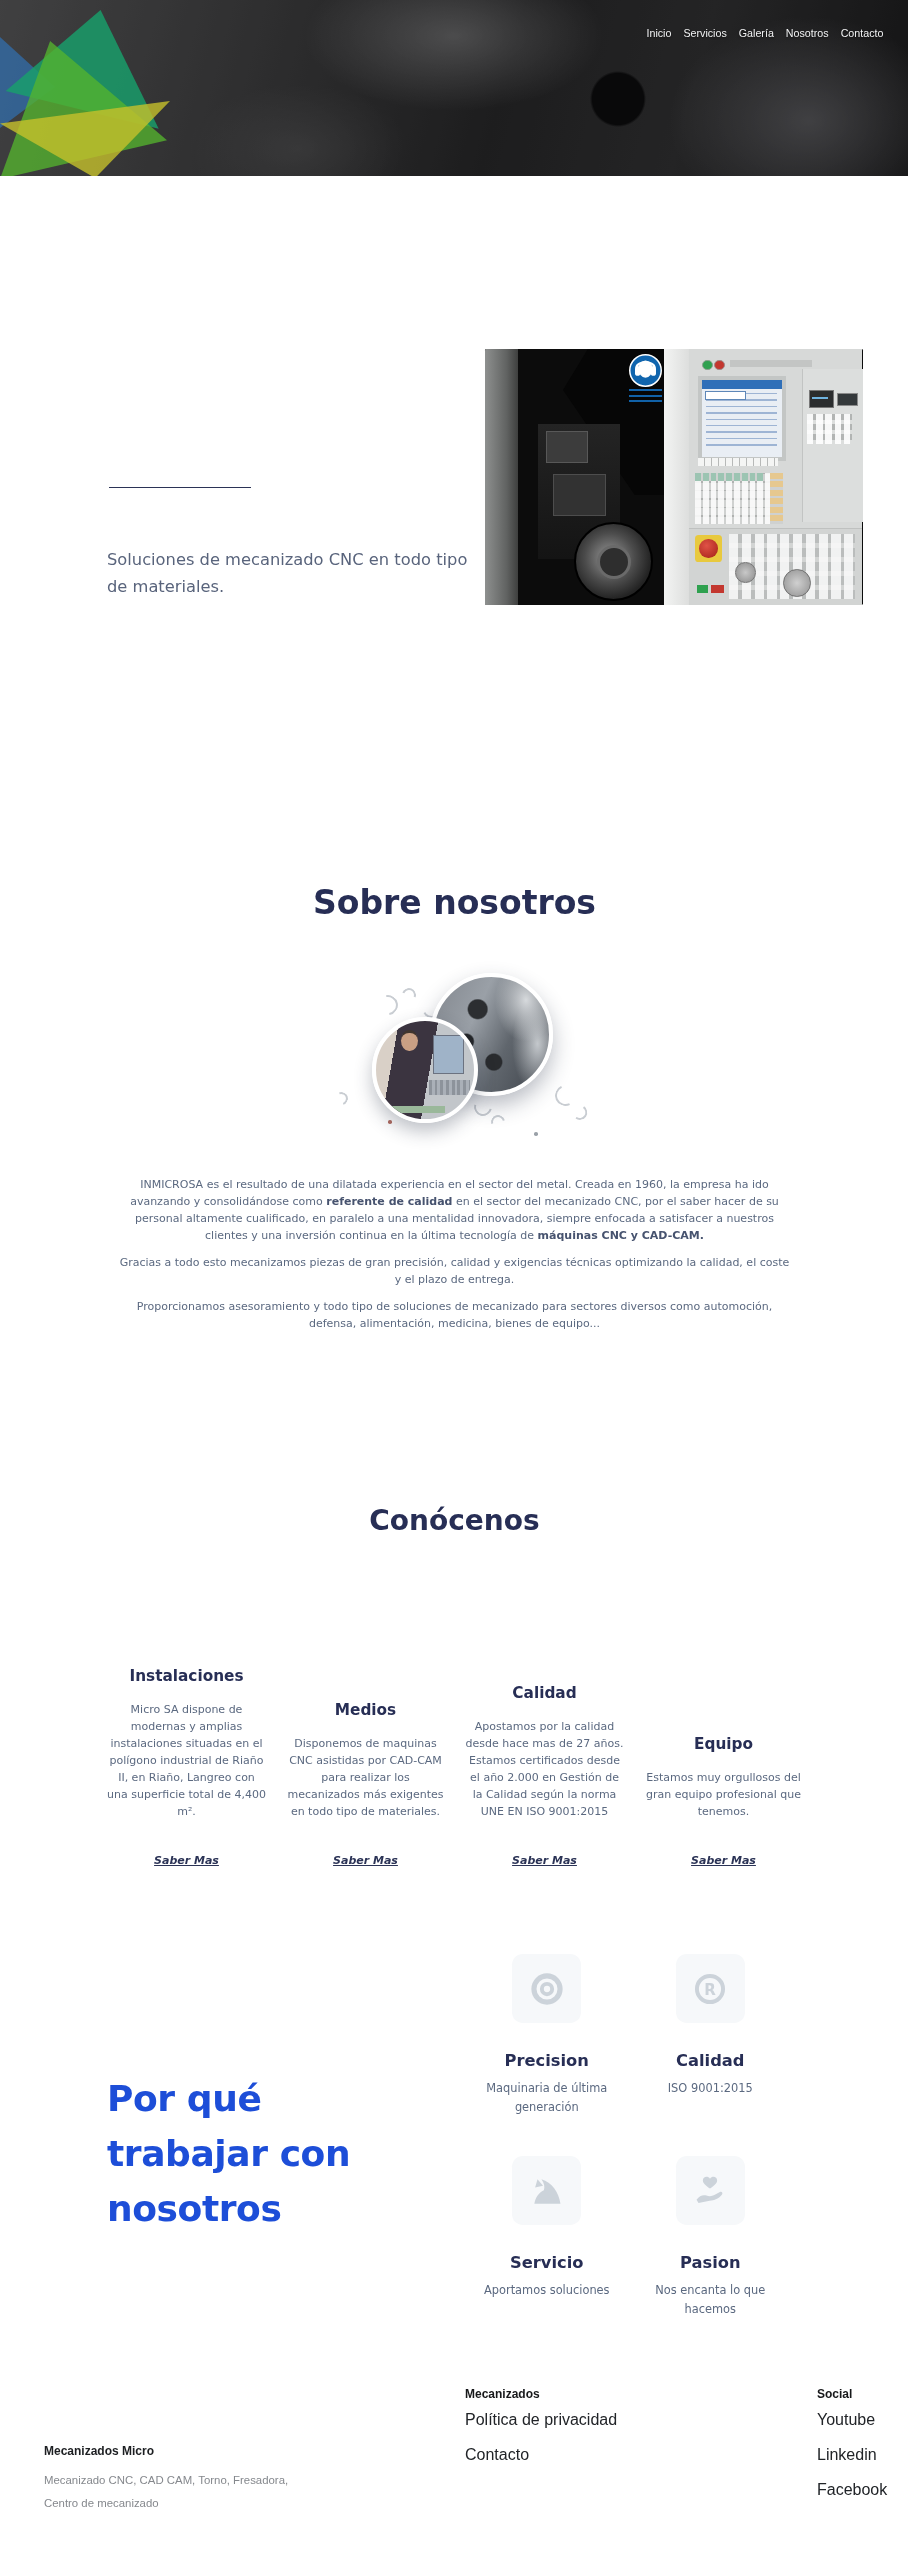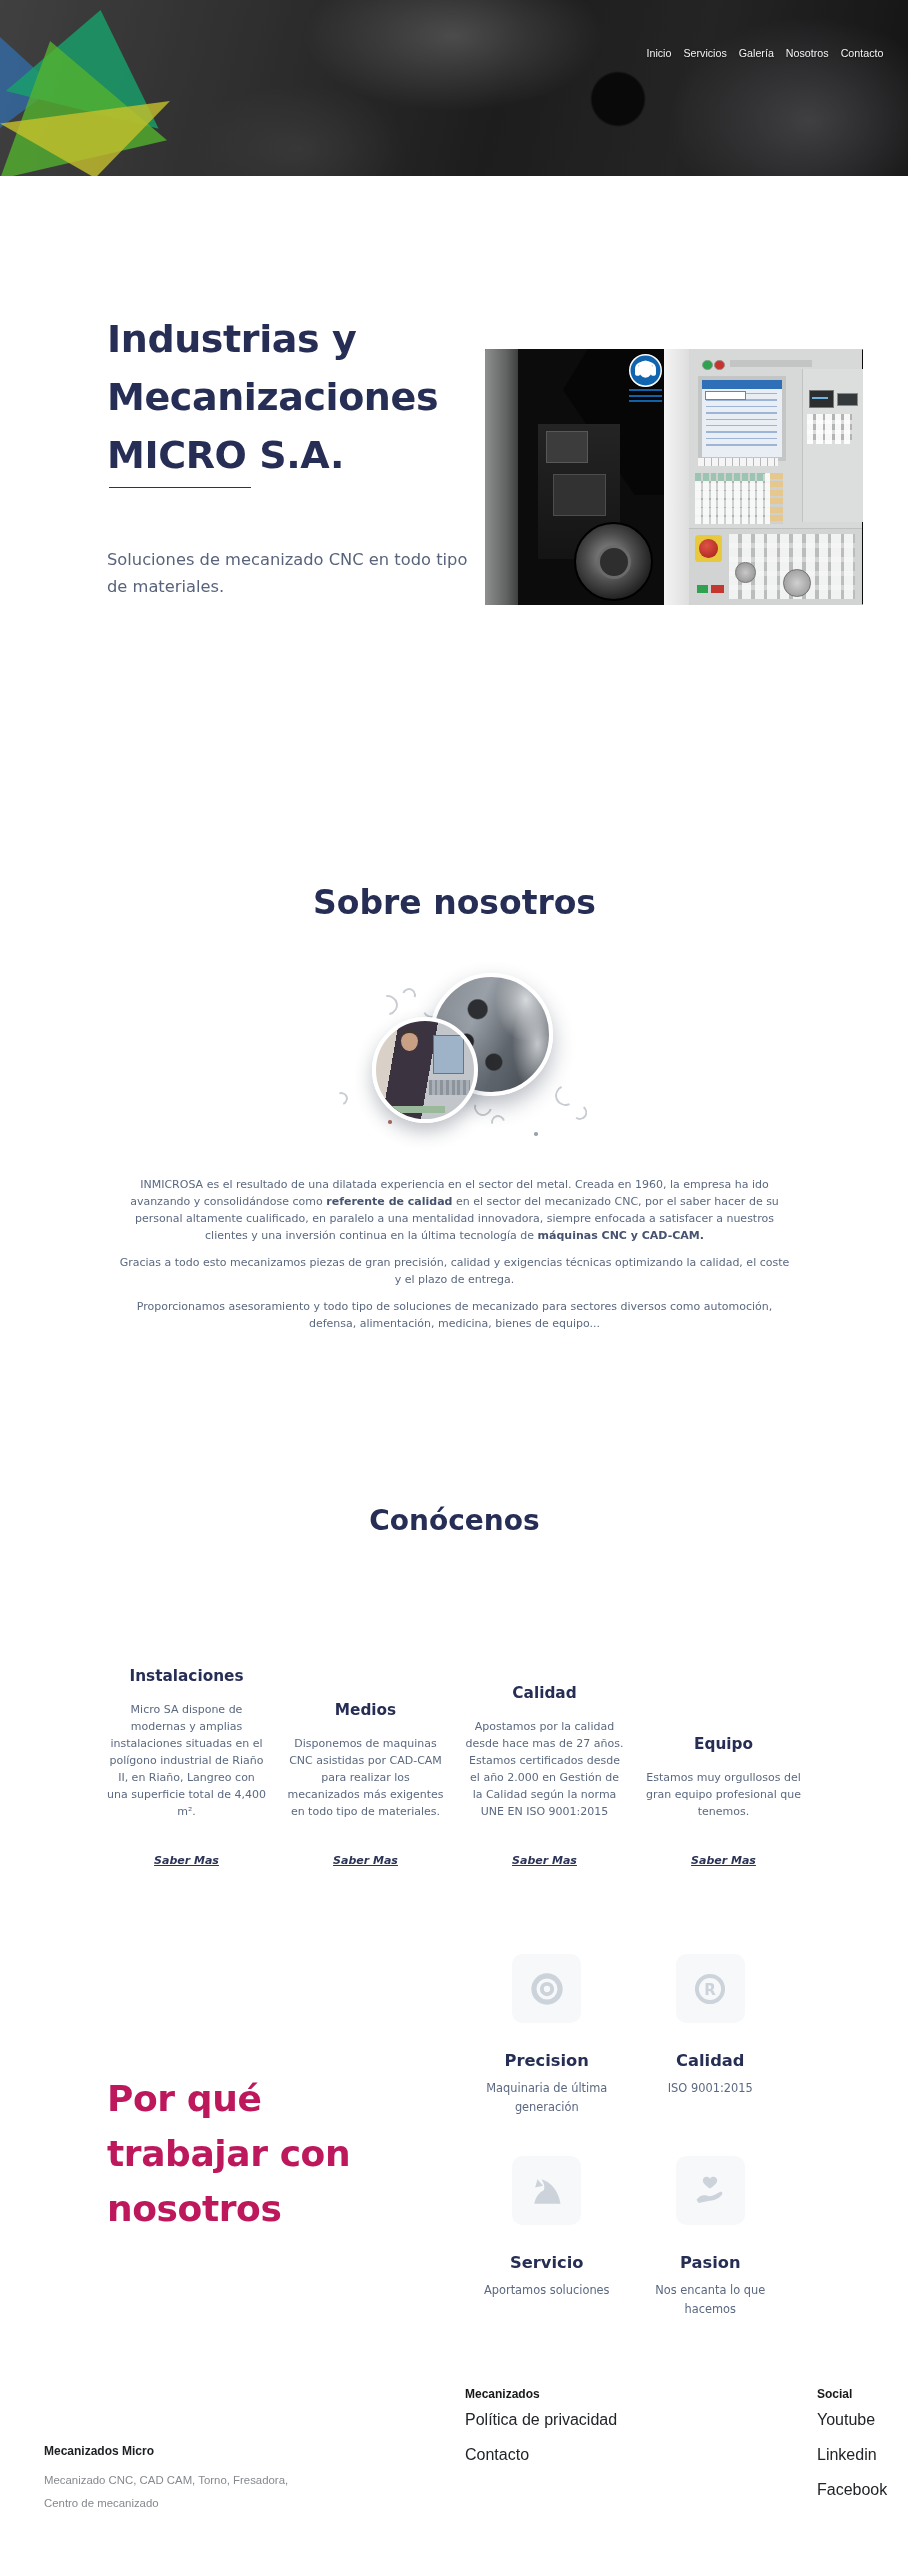--- a/index.html
+++ b/index.html
@@ -20,21 +20,21 @@
   .tri-teal{left:5.7px;top:10px;width:153px;height:135px;background:#18a06b;opacity:.82;
     clip-path:polygon(62% 0,100% 88%,0 60%);}
   .tri-green{left:0;top:41px;width:167px;height:138px;background:#55b32e;opacity:.78;
     clip-path:polygon(30% 0,100% 72%,0 100%);}
   .tri-yellow{left:0;top:84px;width:170px;height:94px;background:#c6c02c;opacity:.8;
     clip-path:polygon(0 42%,100% 18%,56% 100%);}
   .tri-blue{left:0;top:37px;width:55px;height:91px;background:#2e80d4;opacity:.55;
     clip-path:polygon(0 0,100% 55%,0 100%);}
   .main-nav{position:absolute;top:27px;right:25.6px;display:flex;gap:12px;
     font-family:"Liberation Sans",sans-serif;font-size:10.7px;}
-  .main-nav a{color:#f2f3f4;text-decoration:none;text-shadow:0 0.7px 2.1px rgba(0,0,0,.55);cursor:pointer;margin-top:20px;}
+  .main-nav a{color:#f2f3f4;text-decoration:none;text-shadow:0 0.7px 2.1px rgba(0,0,0,.55);cursor:pointer;}
 
   
   .page-title{left:107px;top:285px;width:387px;font-size:38px;line-height:58px;
     font-weight:bold;color:#272e55;letter-spacing:-0.4px;}
   .title-divider{left:109px;top:487px;width:142px;height:1.4px;background:#2b3356;}
   .hero-subtitle{left:107px;top:530px;width:362px;font-size:16.3px;line-height:27px;color:#59647c;}
 
   
   .cnc{left:485px;top:349px;width:378px;height:256px;overflow:hidden;background:#0c0c0c;border-radius:1.4px;}
   .cnc .floor{position:absolute;left:0;top:0;width:33px;height:256px;
@@ -142,21 +142,21 @@
   .cards{left:107px;top:1661px;width:696px;display:grid;grid-template-columns:repeat(4,1fr);
     column-gap:20px;align-items:end;min-height:206px;}
   .card{text-align:center;}
   .card h3{margin:0 0 15.6px 0;font-size:15.3px;color:#272e55;}
   .card p{margin:0 0 33px 0;font-size:11px;line-height:17px;color:#5b6980;}
   .card a{font-size:11px;font-style:italic;font-weight:bold;color:#2b3356;
     text-decoration:underline;cursor:pointer;}
 
   
   .why-heading{left:107px;top:2041px;width:327px;font-size:36px;line-height:55px;
-    font-weight:bold;color:#be185d;letter-spacing:-0.4px;}
+    font-weight:bold;color:#1d4ed8;letter-spacing:-0.4px;}
   .features{left:465px;top:1954px;width:327px;display:grid;grid-template-columns:1fr 1fr;
     column-gap:0;grid-auto-rows:202px;}
   .feature{display:flex;flex-direction:column;align-items:center;text-align:center;}
   .tile{width:69px;height:69px;border-radius:10.7px;background:#f6f8fa;
     display:flex;align-items:center;justify-content:center;}
   .feature h3{margin:28px 0 0 0;font-size:16.3px;color:#272e55;}
   .feature p{margin:9.2px 0 0 0;font-size:11.4px;line-height:18.5px;color:#5b6980;max-width:142px;}
 
   
   .footer-brand{left:44px;top:2444px;font-family:"Liberation Sans",sans-serif;
@@ -185,21 +185,20 @@
     </div>
     <nav class="main-nav">
       <a>Inicio</a>
       <a>Servicios</a>
       <a>Galería</a>
       <a>Nosotros</a>
       <a>Contacto</a>
     </nav>
   </header>
 
-  <h1 class="abs page-title">Industrias y Mecanizaciones MICRO S.A.</h1>
   <div class="abs title-divider"></div>
   <p class="abs hero-subtitle">Soluciones de mecanizado CNC en todo tipo de materiales.</p>
 
   <div class="abs cnc">
     <div class="floor"></div>
     <div class="hood"></div>
     <div class="turret"></div>
     <div class="tool1"></div>
     <div class="tool2"></div>
     <div class="chuck"></div>

